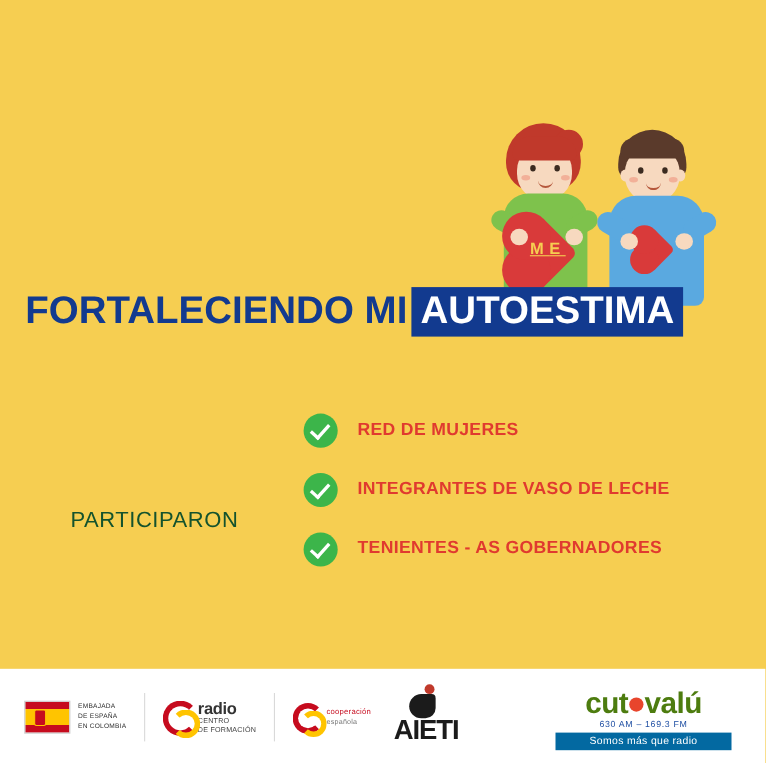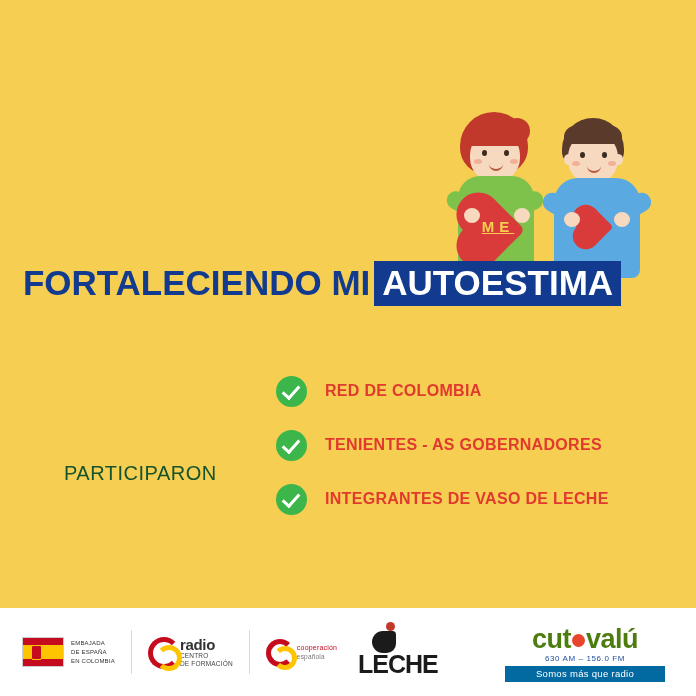--- a/index.html
+++ b/index.html
@@ -680,29 +680,29 @@
     <div class="title-line1">
       <span>FORTALECIENDO MI</span><span class="title-highlight">AUTOESTIMA</span>
     </div>
   </div>
 
   <div class="participaron-label">PARTICIPARON</div>
 
   <div class="list">
     <div class="list-item">
       <span class="check"></span>
-      <span class="list-text">RED DE COLOMBIA</span>
+      <span class="list-text">RED DE MUJERES</span>
+    </div>
+    <div class="list-item">
+      <span class="check"></span>
+      <span class="list-text">INTEGRANTES DE VASO DE LECHE</span>
     </div>
     <div class="list-item">
       <span class="check"></span>
       <span class="list-text">TENIENTES - AS GOBERNADORES</span>
-    </div>
-    <div class="list-item">
-      <span class="check"></span>
-      <span class="list-text">INTEGRANTES DE VASO DE LECHE</span>
     </div>
   </div>
 
   <div class="footer">
 
     <div class="logo logo-spain">
       <div class="spain-flag">
         <div class="spain-crest"></div>
       </div>
       <div class="spain-text">
@@ -737,26 +737,26 @@
         <div>cooperación</div>
         <div class="sub">española</div>
       </div>
     </div>
 
     <div class="aieti">
       <div class="aieti-fig">
         <span class="head"></span>
         <span class="body"></span>
       </div>
-      <div class="aieti-word">LECHE</div>
+      <div class="aieti-word">AIETI</div>
     </div>
 
     <div class="cutivalu">
       <div class="cuti-main">
         <span>cut</span><span class="cuti-dot"></span><span>valú</span>
       </div>
-      <div class="cuti-freq">630 AM – 156.0 FM</div>
+      <div class="cuti-freq">630 AM – 169.3 FM</div>
       <div class="cuti-slogan">Somos más que radio</div>
     </div>
 
   </div>
 
 </div>
 
 </body></html>

